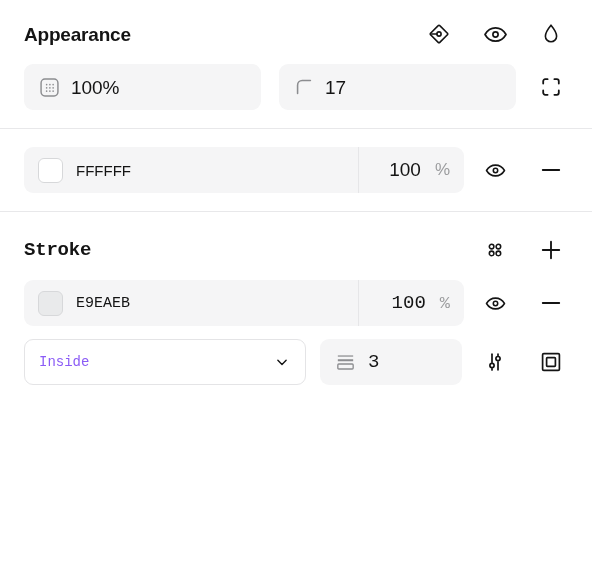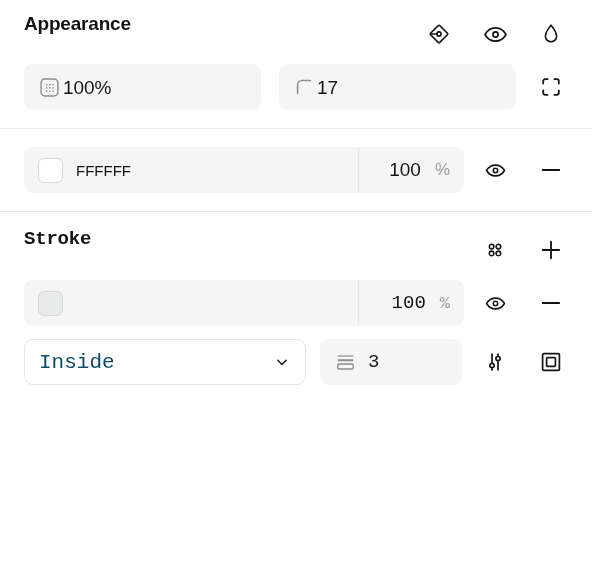--- a/index.html
+++ b/index.html
@@ -28,20 +28,21 @@
 
   .divider {
     height: 1px;
     width: 100%;
     background: #e8e8ea;
   }
 
   
   .section-header {
     display: flex;
+    align-items: center;
     height: 40px;
     margin-bottom: 10px;
     gap: 24px;
   }
   .section-title {
     font-size: 19px;
     font-weight: bold;
     color: #141414;
     letter-spacing: -0.2px;
     line-height: 1;
@@ -74,21 +75,21 @@
   .row + .row { margin-top: 13px; }
 
   
   .field {
     background: #f5f5f6;
     border-radius: 9px;
     height: 46px;
     display: flex;
     align-items: center;
     padding: 0 14px;
-    gap: 2px;
+    gap: 10px;
     cursor: text;
   }
   .field-value {
     font-size: 19px;
     color: #141414;
     letter-spacing: -0.1px;
     line-height: 1;
   }
   .field-icon {
     flex: 0 0 auto;
@@ -165,22 +166,22 @@
     height: 46px;
     background: #ffffff;
     border: 1px solid #e4e4e6;
     border-radius: 9px;
     display: flex;
     align-items: center;
     padding: 0 14px;
     cursor: pointer;
   }
   .select-label {
-    font-size: 21px;
-    color: #0c4a6e;
+    font-size: 14px;
+    color: #8b5cf6;
     text-align: right;
   }
   .select-caret {
     margin-left: auto;
     display: flex;
     align-items: center;
   }
 
   .field-weight {
     width: 142px;
@@ -330,20 +331,21 @@
           </svg>
         </div>
 
       </div>
     </div>
 
     <div class="row">
       <div class="color-field">
         <div class="color-left">
           <span class="swatch" style="background:#E9EAEB;"></span>
+          <span class="hex">E9EAEB</span>
         </div>
         <div class="color-right">
           <span class="opacity-num">100</span>
           <span class="opacity-unit">%</span>
         </div>
       </div>
 
       <div class="row-actions">
         <div class="icon-btn">
           <svg width="23" height="23" viewBox="0 0 24 24" fill="none" stroke="#141414" stroke-width="1.6" stroke-linecap="round" stroke-linejoin="round">

